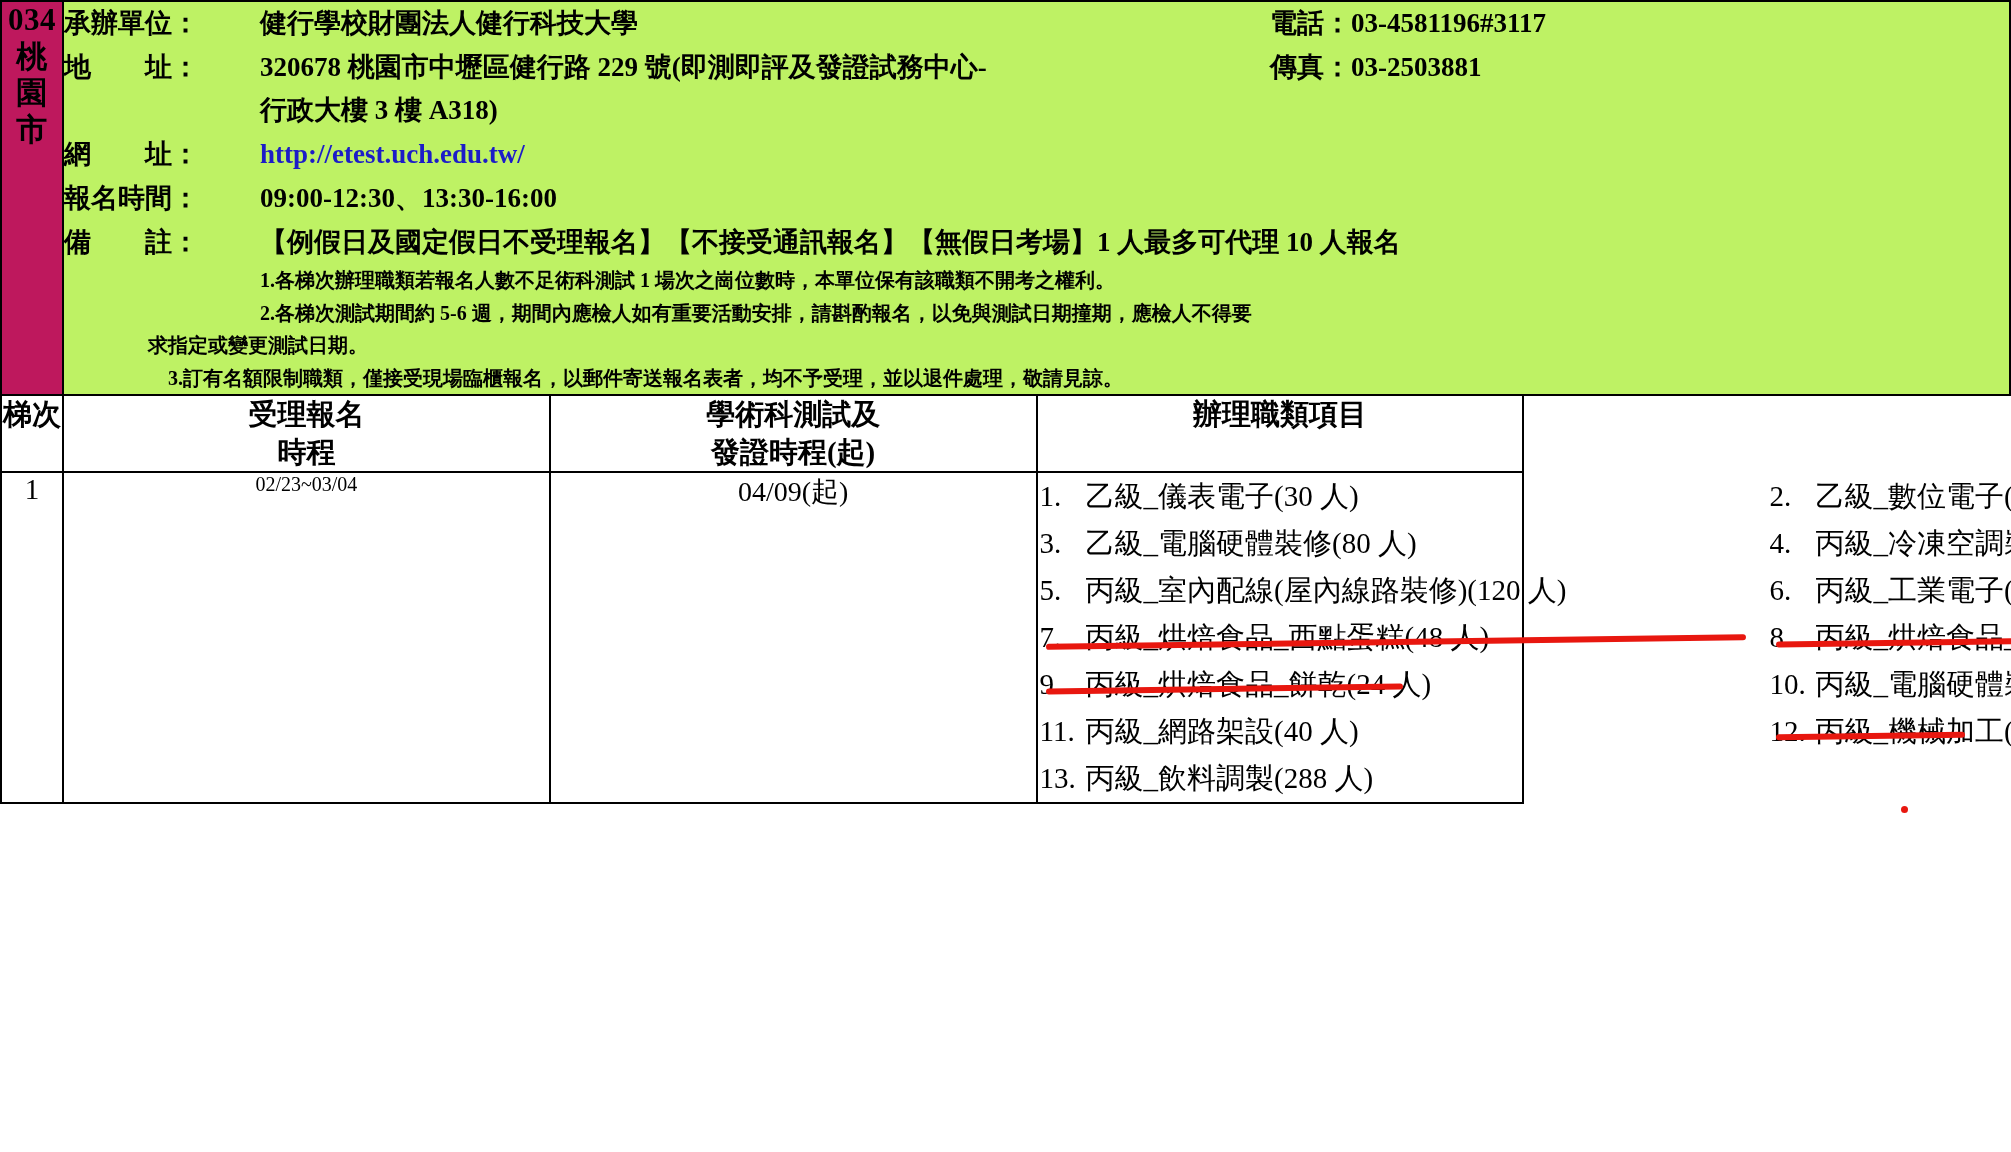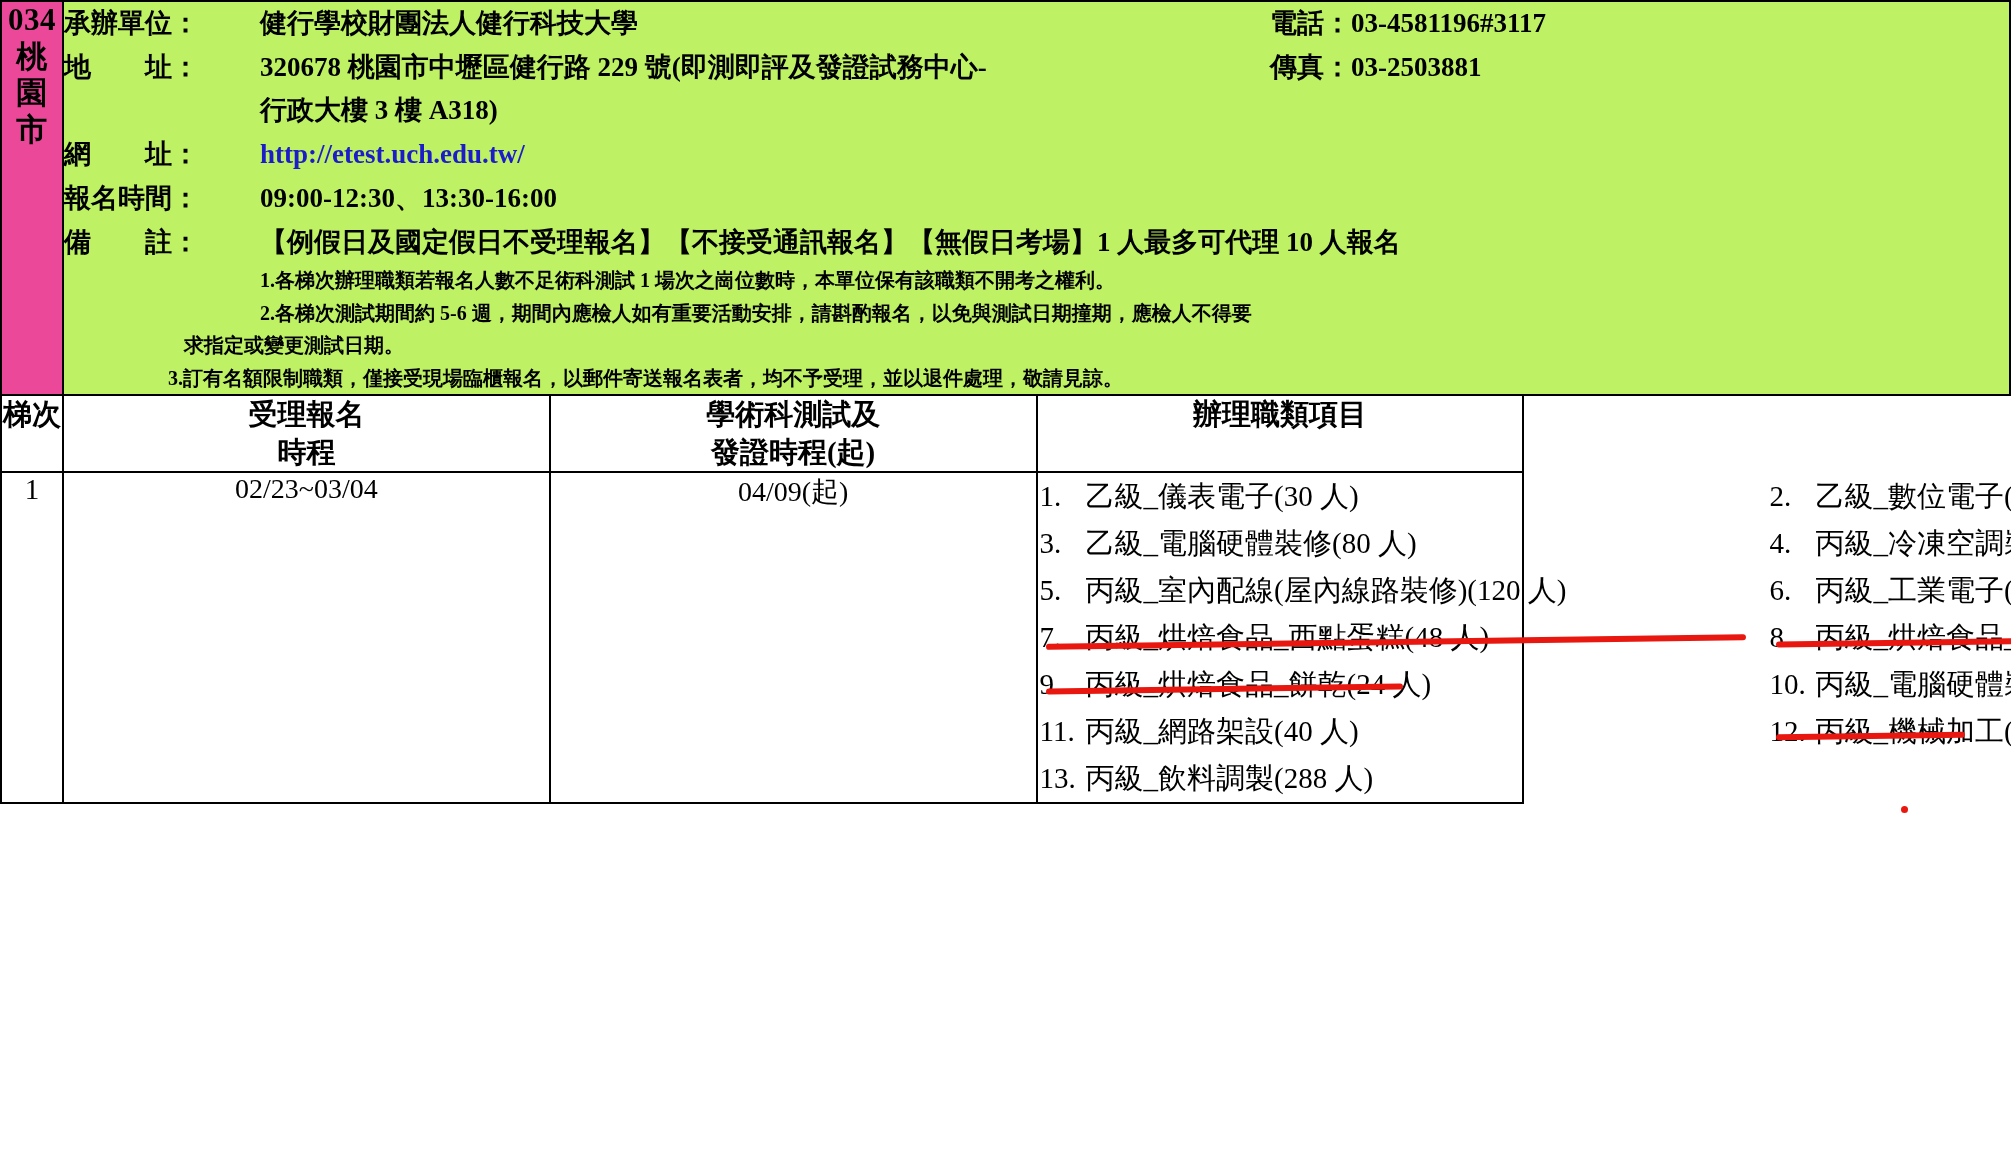--- a/index.html
+++ b/index.html
@@ -26,21 +26,21 @@
     width: 2011px;
   }
   table.main > tbody > tr > td {
     border: 2px solid #000000;
     vertical-align: top;
     padding: 0;
   }
   
   .city-cell {
     width: 62px;
-    background: #ec4899;
+    background: #be185d;
     text-align: center;
     vertical-align: middle;
     font-weight: bold;
     font-size: 31px;
     line-height: 1.18;
     letter-spacing: 0.5px;
   }
   .city-cell .city-code {
     display: block;
   }
@@ -111,21 +111,21 @@
   
   .c-step {
     width: 62px;
     text-align: center;
     font-size: 29px;
     padding-top: 10px;
   }
   .c-apply {
     width: 200px;
     text-align: center;
-    font-size: 28px;
+    font-size: 20px;
     padding-top: 10px;
   }
   .c-test {
     width: 246px;
     text-align: center;
     font-size: 28px;
     padding-top: 10px;
   }
   .c-items {
     padding: 8px 0 6px 14px;
@@ -225,21 +225,21 @@
 
           <div class="info-row">
             <div class="info-label plain">備　　註：</div>
             <div class="info-value">
               <span class="v-main">【例假日及國定假日不受理報名】【不接受通訊報名】【無假日考場】1 人最多可代理 10 人報名</span>
             </div>
           </div>
 
           <div class="note-line" style="padding-left:196px;">1.各梯次辦理職類若報名人數不足術科測試 1 場次之崗位數時，本單位保有該職類不開考之權利。</div>
           <div class="note-line" style="padding-left:196px;">2.各梯次測試期間約 5-6 週，期間內應檢人如有重要活動安排，請斟酌報名，以免與測試日期撞期，應檢人不得要</div>
-          <div class="note-line" style="padding-left:120px;">求指定或變更測試日期。</div>
+          <div class="note-line" style="padding-left:84px;">求指定或變更測試日期。</div>
           <div class="note-line" style="padding-left:104px;">3.訂有名額限制職類，僅接受現場臨櫃報名，以郵件寄送報名表者，均不予受理，並以退件處理，敬請見諒。</div>
         </td>
       </tr>
 
       <tr>
         <td class="colhdr" style="width:62px;">梯次</td>
         <td class="colhdr" style="width:200px;border-radius:16px;">
           <span class="l2">受理報名</span>
           <span class="l2">時程</span>
         </td>

